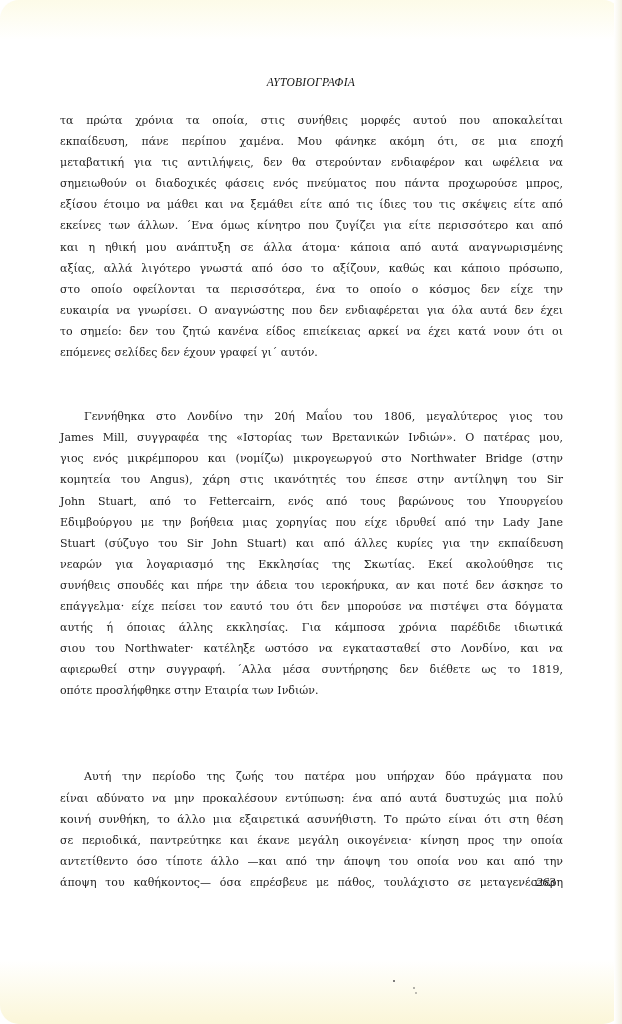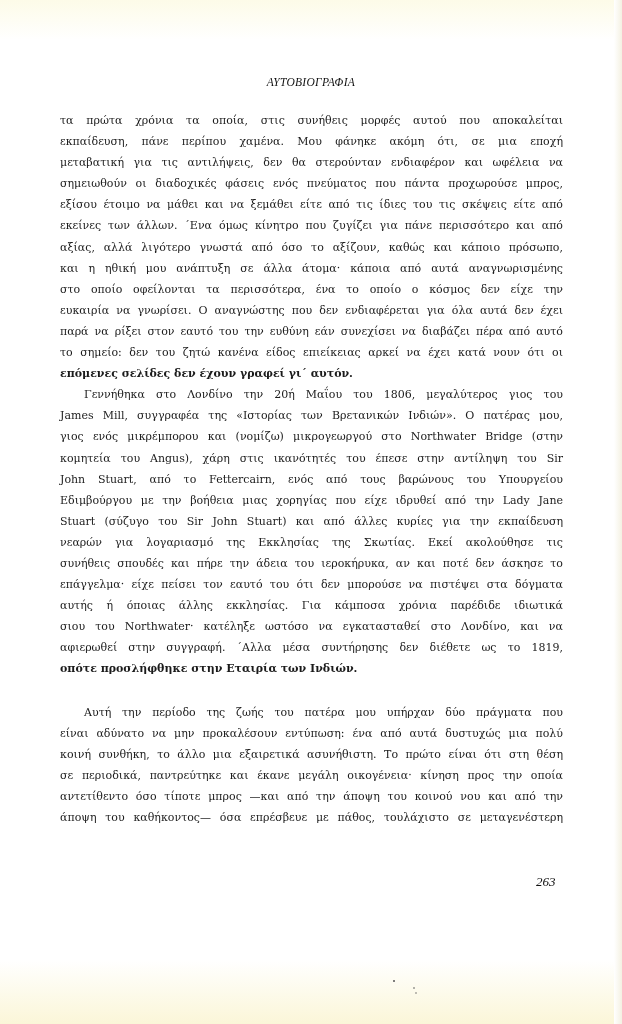--- a/index.html
+++ b/index.html
@@ -14,20 +14,21 @@
     background: #ffffff;
     font-family: "DejaVu Serif", "Liberation Serif", serif;
     color: #1a1a1a;
   }
   .page {
     position: absolute;
     inset: 0;
     background:
       linear-gradient(to bottom, #fdfbe8 0px, #ffffff 40px, #ffffff 960px, #fbf6d8 1024px),
       #ffffff;
+    border-radius: 19px;
   }
   .right-edge {
     position: absolute;
     top: 0; right: 0;
     width: 8px; height: 1024px;
     background: linear-gradient(to right, #ffffff, #f4f1e2);
   }
   .running-head {
     position: absolute;
     top: 76px;
@@ -53,24 +54,24 @@
   .line {
     display: block;
     white-space: nowrap;
     text-align: justify;
     text-align-last: justify;
     height: 21.1px;
     overflow: visible;
   }
   .line.last {
     text-align-last: left;
-    font-weight: bold;
   }
   .line.indent {
     padding-left: 24px;
+    margin-top: 43px;
   }
   .para-gap {
     height: 22px;
   }
   .page-number {
     position: absolute;
     top: 874px;
     left: 536px;
     font-family: "Liberation Serif", "DejaVu Serif", serif;
     font-style: italic;
@@ -93,26 +94,25 @@
   <div class="running-head">ΑΥΤΟΒΙΟΓΡΑΦΙΑ</div>
 
   <div class="body-text" id="body-text">
 
     <div class="paragraph">
       <span class="line">τα πρώτα χρόνια τα οποία, στις συνήθεις μορφές αυτού που αποκαλείται</span>
       <span class="line">εκπαίδευση, πάνε περίπου χαμένα. Μου φάνηκε ακόμη ότι, σε μια εποχή</span>
       <span class="line">μεταβατική για τις αντιλήψεις, δεν θα στερούνταν ενδιαφέρον και ωφέλεια να</span>
       <span class="line">σημειωθούν οι διαδοχικές φάσεις ενός πνεύματος που πάντα προχωρούσε μπρος,</span>
       <span class="line">εξίσου έτοιμο να μάθει και να ξεμάθει είτε από τις ίδιες του τις σκέψεις είτε από</span>
-      <span class="line">εκείνες των άλλων. ΄Ενα όμως κίνητρο που ζυγίζει για πάνε περισσότερο και από</span>
+      <span class="line">εκείνες των άλλων. ΄Ενα όμως κίνητρο που ζυγίζει για είτε περισσότερο και από</span>
+      <span class="line">και η ηθική μου ανάπτυξη σε άλλα άτομα· κάποια από αυτά αναγνωρισμένης</span>
       <span class="line">αξίας, αλλά λιγότερο γνωστά από όσο το αξίζουν, καθώς και κάποιο πρόσωπο,</span>
-      <span class="line">και η ηθική μου ανάπτυξη σε άλλα άτομα· κάποια από αυτά αναγνωρισμένης</span>
       <span class="line">στο οποίο οφείλονται τα περισσότερα, ένα το οποίο ο κόσμος δεν είχε την</span>
       <span class="line">ευκαιρία να γνωρίσει. Ο αναγνώστης που δεν ενδιαφέρεται για όλα αυτά δεν έχει</span>
-      <span class="line">παρά να ρίξει στον εαυτό του την ευθύνη εάν συνεχίσει να διαβάζει πέρα από αυτό</span>
       <span class="line">το σημείο: δεν του ζητώ κανένα είδος επιείκειας αρκεί να έχει κατά νουν ότι οι</span>
       <span class="line last">επόμενες σελίδες δεν έχουν γραφεί γι΄ αυτόν.</span>
     </div>
 
     <div class="paragraph">
       <span class="line indent">Γεννήθηκα στο Λονδίνο την 20ή Μαΐου του 1806, μεγαλύτερος γιος του</span>
       <span class="line">James Mill, συγγραφέα της «Ιστορίας των Βρετανικών Ινδιών». Ο πατέρας μου,</span>
       <span class="line">γιος ενός μικρέμπορου και (νομίζω) μικρογεωργού στο Northwater Bridge (στην</span>
       <span class="line">κομητεία του Angus), χάρη στις ικανότητές του έπεσε στην αντίληψη του Sir</span>
       <span class="line">John Stuart, από το Fettercairn, ενός από τους βαρώνους του Υπουργείου</span>
@@ -127,21 +127,21 @@
       <span class="line last">οπότε προσλήφθηκε στην Εταιρία των Ινδιών.</span>
     </div>
 
     <div class="para-gap"></div>
 
     <div class="paragraph">
       <span class="line indent">Αυτή την περίοδο της ζωής του πατέρα μου υπήρχαν δύο πράγματα που</span>
       <span class="line">είναι αδύνατο να μην προκαλέσουν εντύπωση: ένα από αυτά δυστυχώς μια πολύ</span>
       <span class="line">κοινή συνθήκη, το άλλο μια εξαιρετικά ασυνήθιστη. Το πρώτο είναι ότι στη θέση</span>
       <span class="line">σε περιοδικά, παντρεύτηκε και έκανε μεγάλη οικογένεια· κίνηση προς την οποία</span>
-      <span class="line">αντετίθεντο όσο τίποτε μπρος —και από την άποψη του κοινού νου και από την</span>
+      <span class="line">αντετίθεντο όσο τίποτε άλλο —και από την άποψη του οποία νου και από την</span>
       <span class="line">άποψη του καθήκοντος— όσα επρέσβευε με πάθος, τουλάχιστο σε μεταγενέστερη</span>
     </div>
   </div>
 
   <div class="page-number">263</div>
 
   <span class="speck" style="left:393px;top:980px;"></span>
   <span class="speck" style="left:413px;top:987px;opacity:.6"></span>
   <span class="speck" style="left:415px;top:992px;opacity:.5"></span>
 </div>

